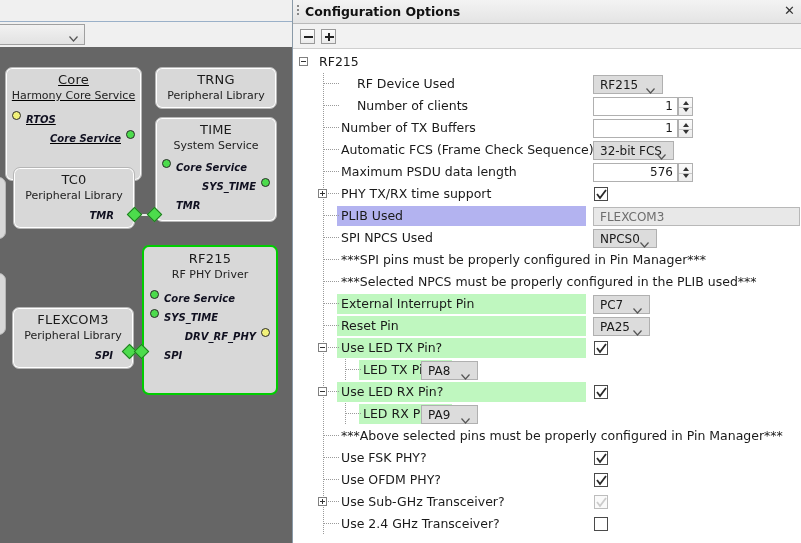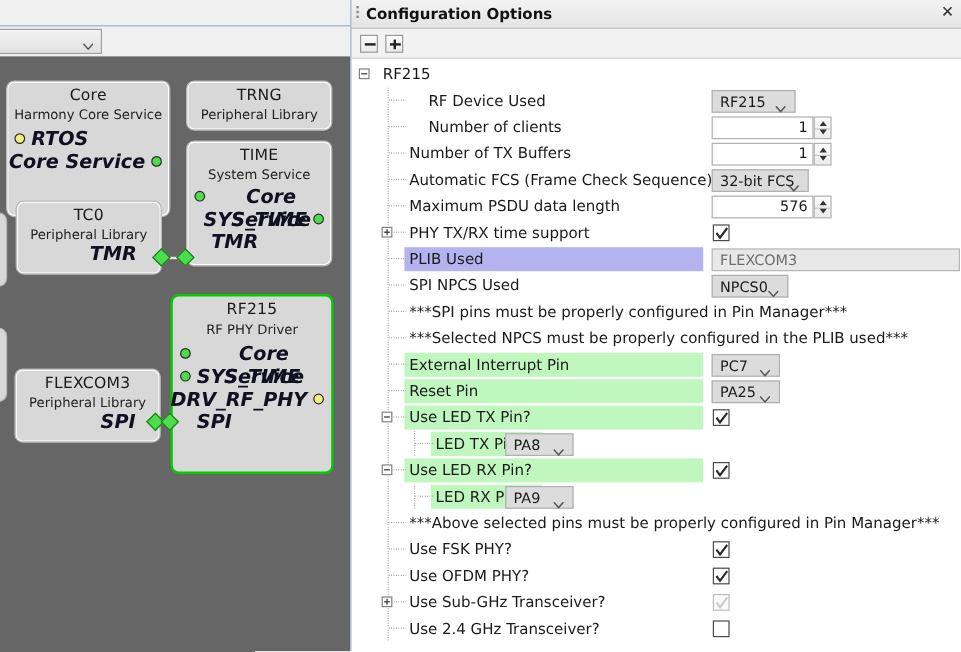--- a/index.html
+++ b/index.html
@@ -51,23 +51,23 @@
   }
   .node.sel { border: 2px solid #00cc00; box-shadow: none; }
   .node .title {
     font-size: 13px; color: #1a1a1a; text-align: center;
     padding-top: 4px; letter-spacing: .2px;
   }
   .node .sub {
     font-size: 11px; color: #222; text-align: center; padding-top: 2px;
   }
   .port {
-    position: relative; height: 19px; font-size: 16px;
+    position: relative; height: 19px; font-size: 10px;
     font-weight: bold; font-style: italic; color: #101020;
-    display: flex; align-items: flex-start;
+    display: flex; align-items: flex-end;
   }
   .port.left { justify-content: flex-start; padding-left: 20px; }
   .port.right { justify-content: flex-end; padding-right: 20px; }
   .dot {
     position: absolute; width: 9px; height: 9px; border-radius: 50%;
     border: 1px solid #2b2b2b; top: 5px;
   }
   .dot.l { left: 6px; } .dot.r { right: 6px; }
   .dot.green { background: #4cdc4c; }
   .dot.yellow { background: #f2f27a; }
@@ -209,21 +209,21 @@
             </svg>
         </span>
       </div>
     </div>
 
     <div id="canvas">
 
       <div class="partial-box" style="left:-16px; top:130px; width:22px; height:62px;"></div>
       <div class="partial-box" style="left:-16px; top:226px; width:22px; height:62px;"></div>
 
-      <div class="node" style="left:5px; top:20px; width:137px; height:114px;">
+      <div class="node" style="left:5px; top:20px; width:137px; height:114px;text-decoration:underline;">
         <div class="title">Core</div>
         <div class="sub">Harmony Core Service</div>
         <div class="port left" style="margin-top:4px;">
           <span class="dot l yellow"></span>
           <span>RTOS</span>
         </div>
         <div class="port right">
           <span>Core Service</span>
           <span class="dot r green"></span>
         </div>

